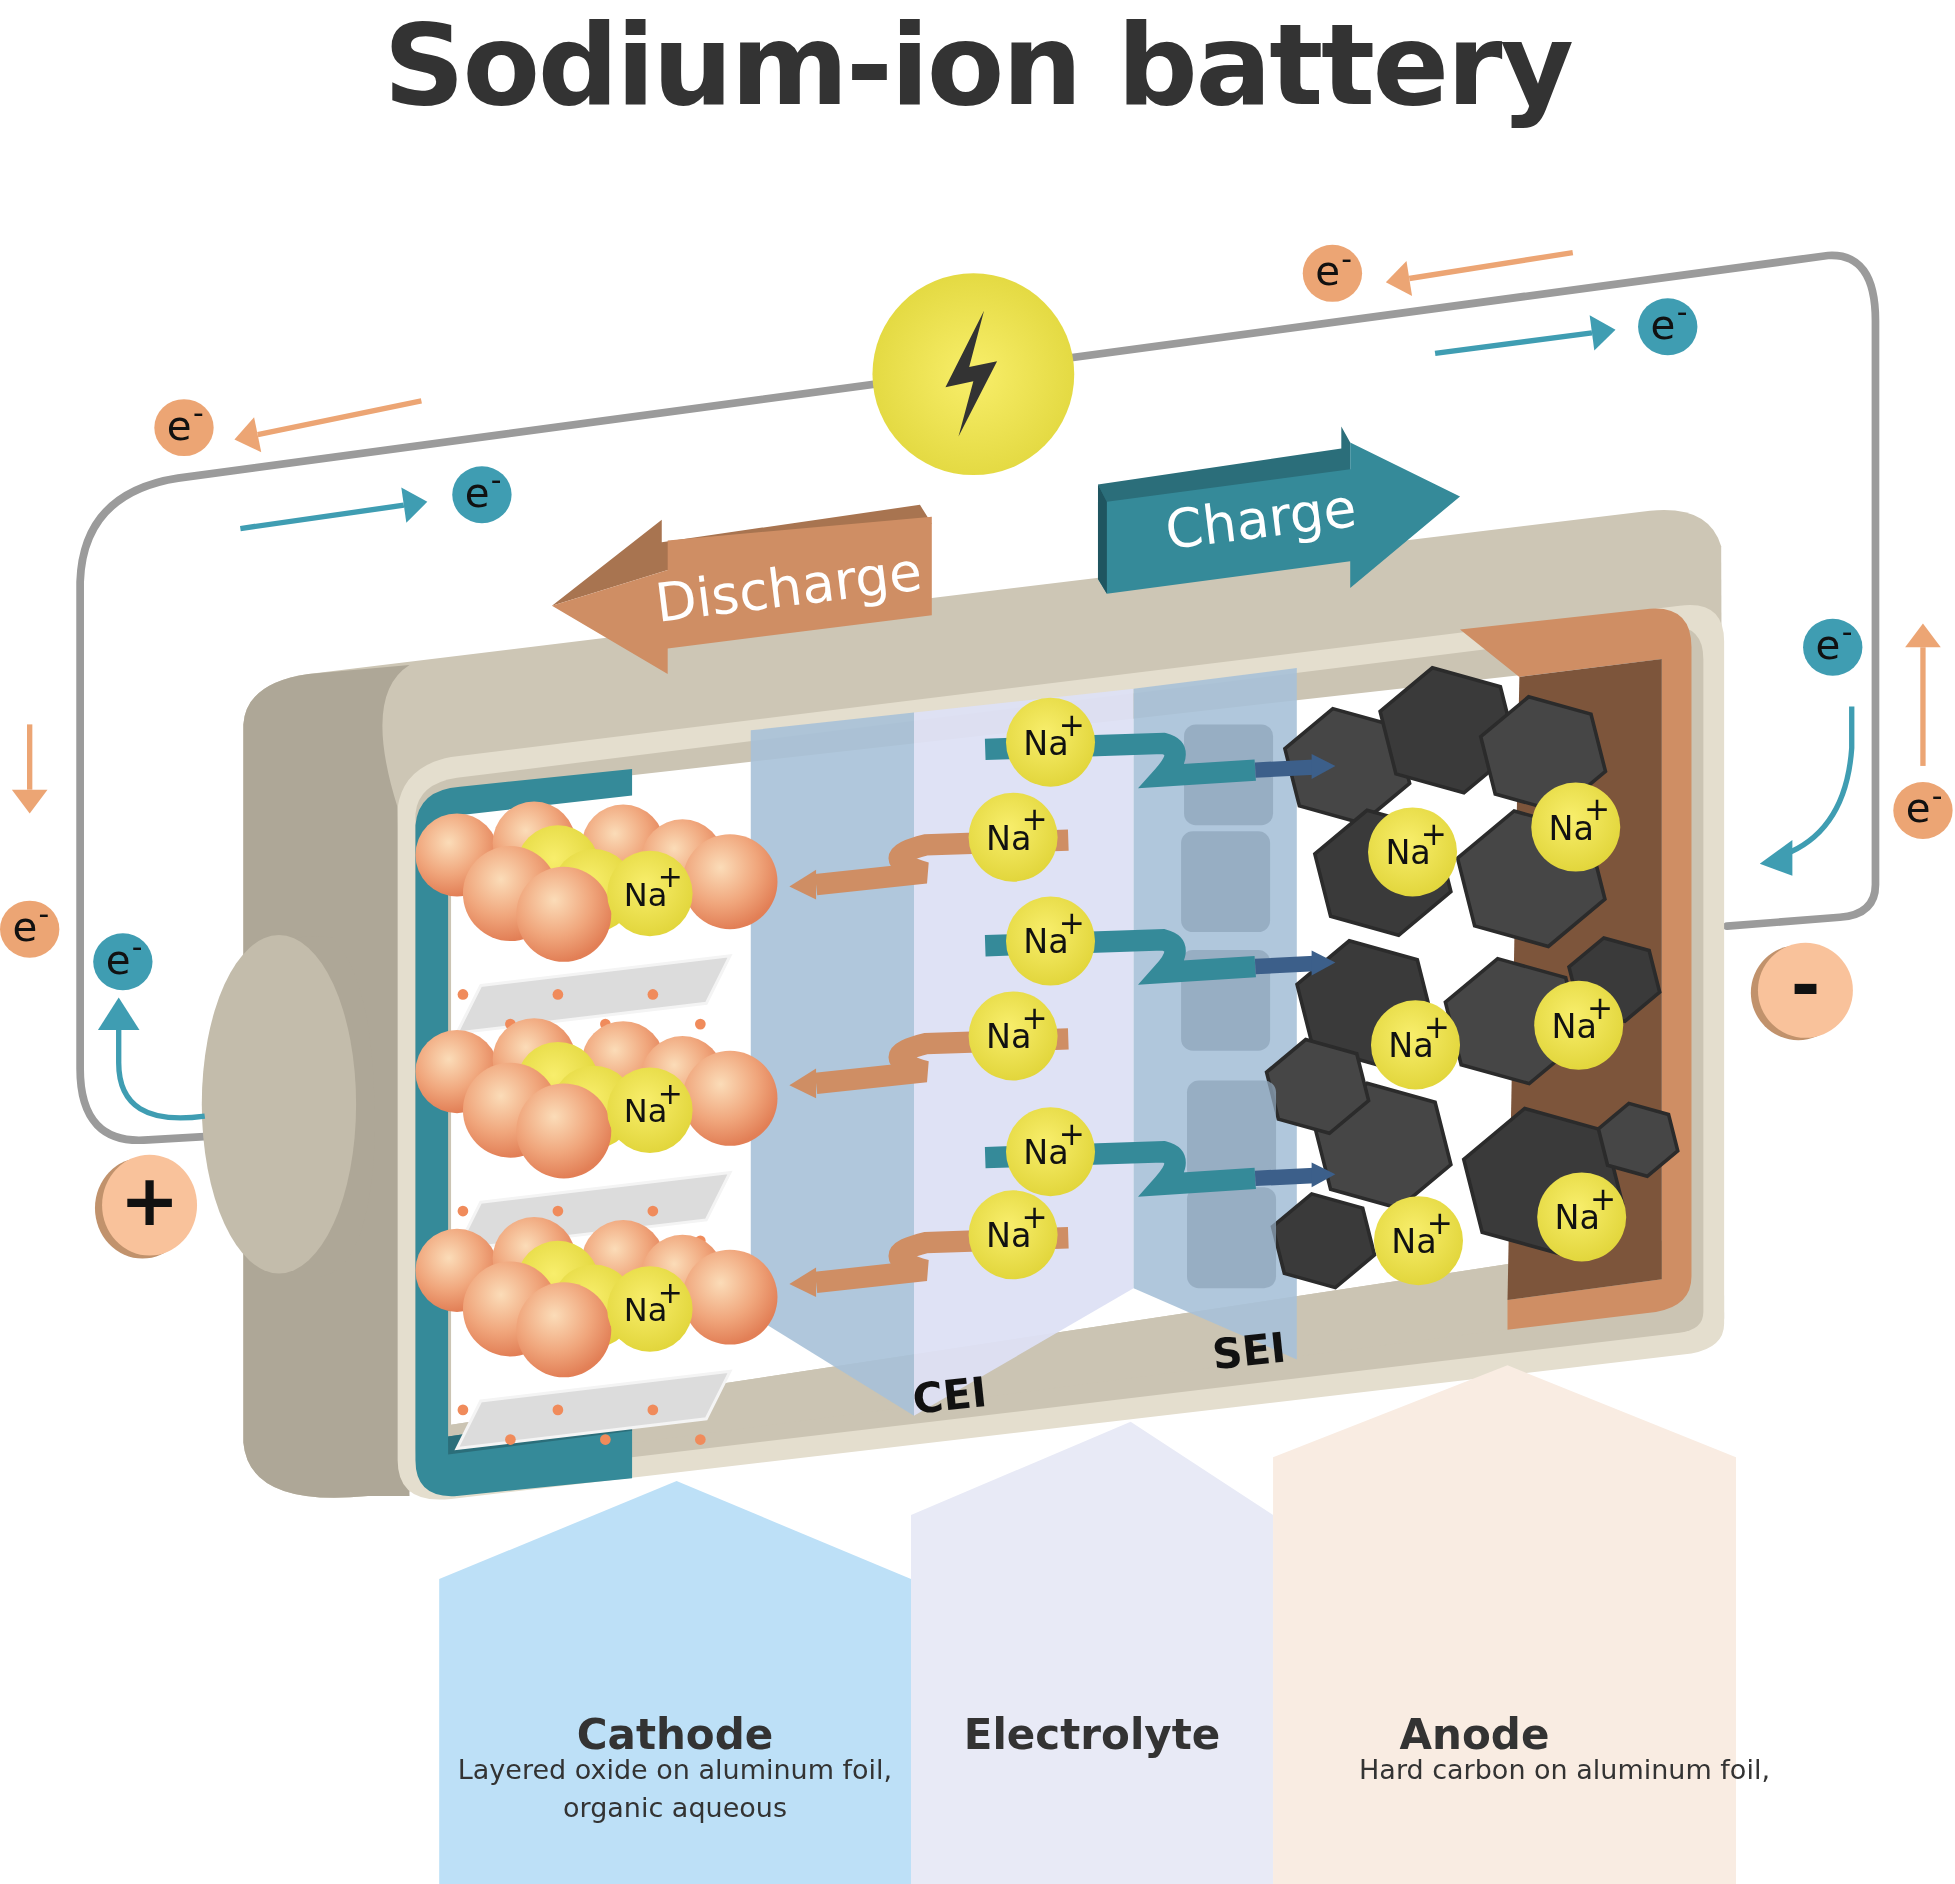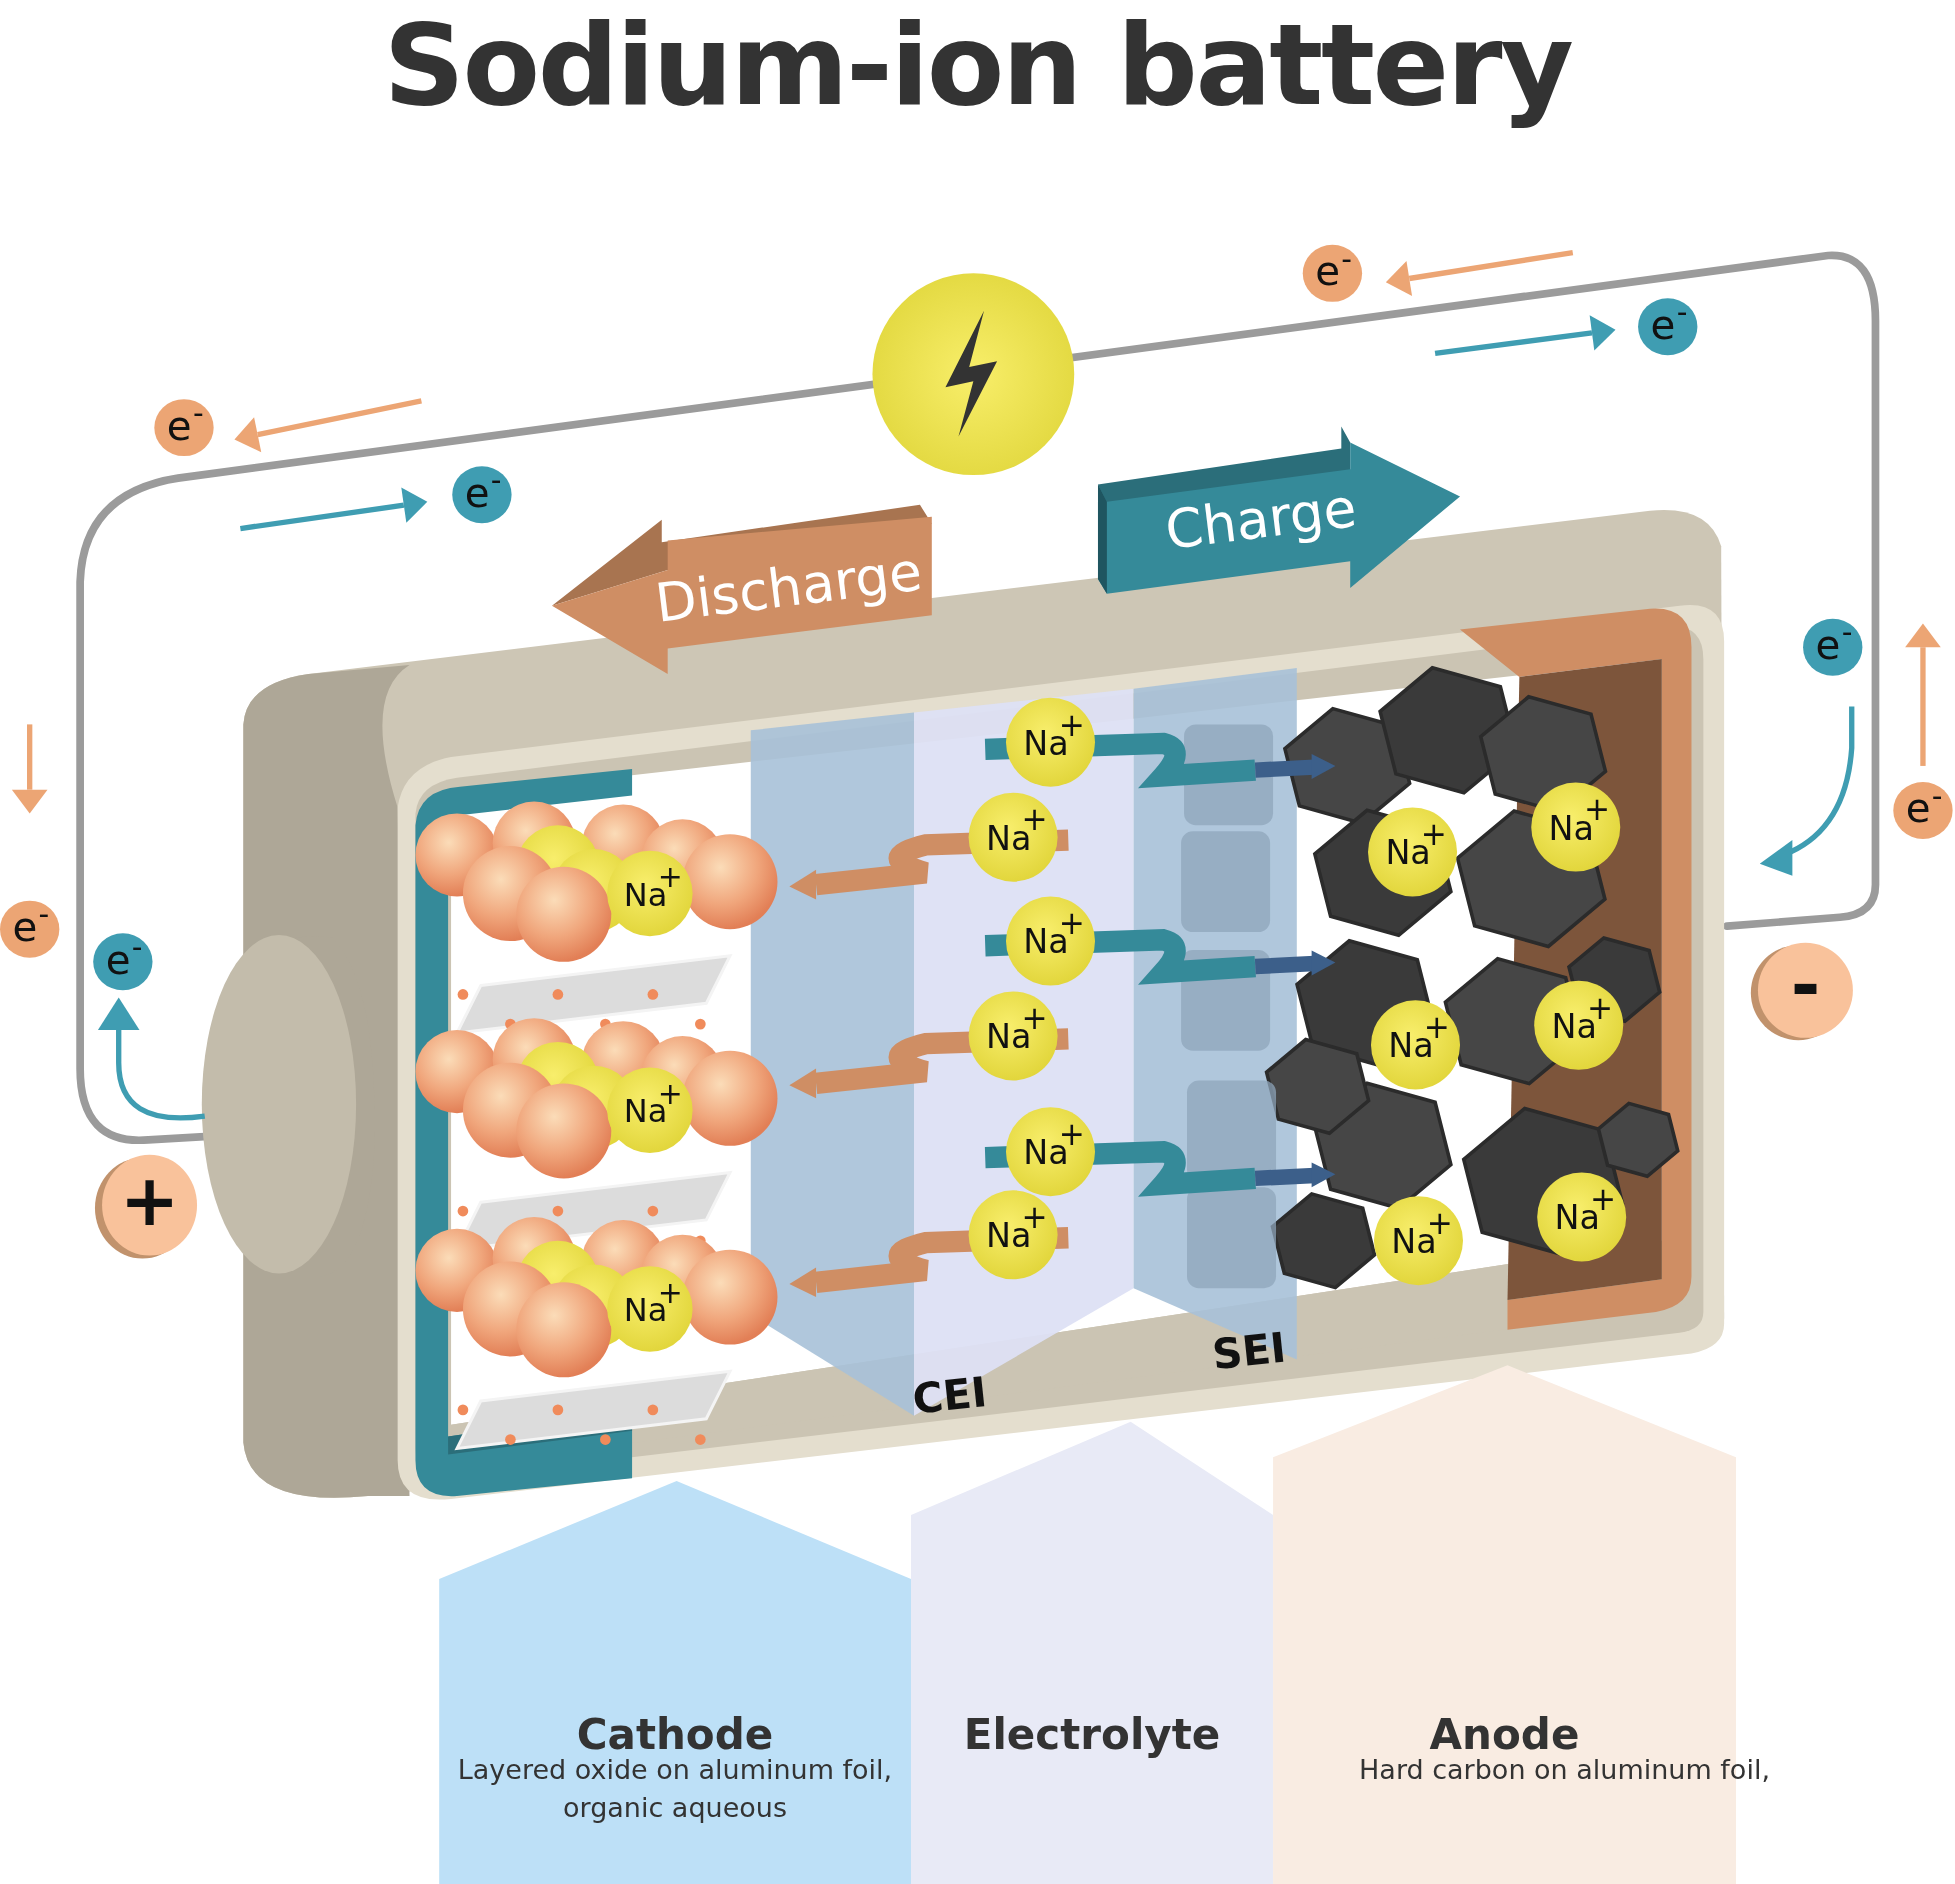--- a/index.html
+++ b/index.html
@@ -349,18 +349,18 @@
   <div class="title">Sodium-ion battery</div>
 
   <div class="panel-title" style="left:439px; top:1689px; width:472px;">Cathode</div>
   <div class="panel-desc" style="left:439px; top:1751px; width:472px;">
     <div>Layered oxide on aluminum foil,</div>
     <div>organic aqueous</div>
   </div>
 
   <div class="panel-title" style="left:911px; top:1689px; width:362px;">Electrolyte</div>
 
-  <div class="panel-title" style="left:1273px; top:1689px; width:463px;">Anode</div>
+  <div class="panel-title" style="left:1243px; top:1689px; width:463px;">Anode</div>
   <div class="panel-desc" style="left:1333px; top:1751px; width:463px;">
     <div>Hard carbon on aluminum foil,</div>
   </div>
 </div>
 
 
 </body></html>

